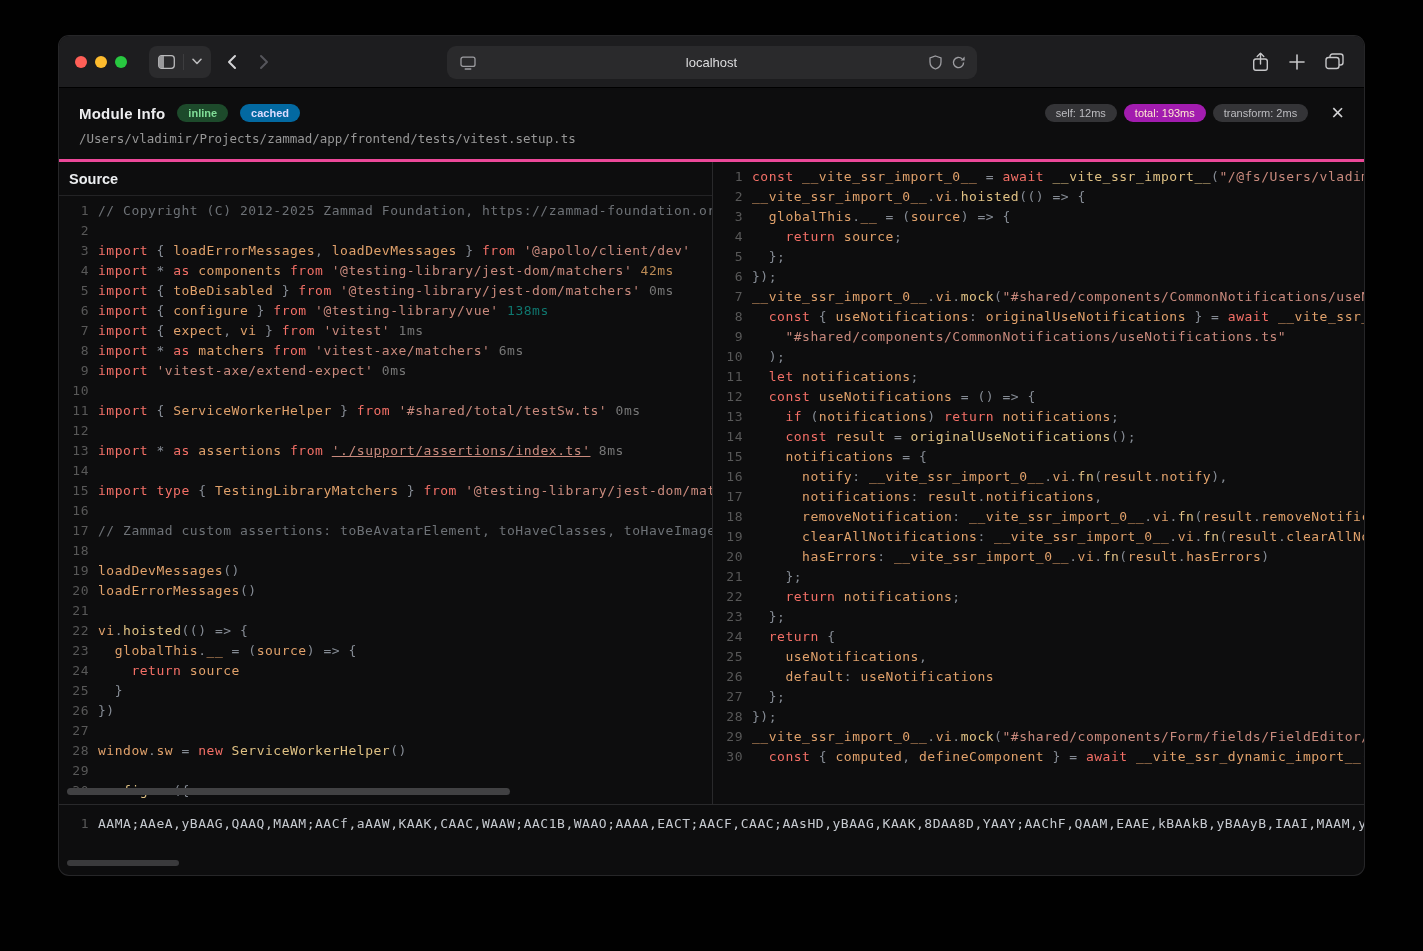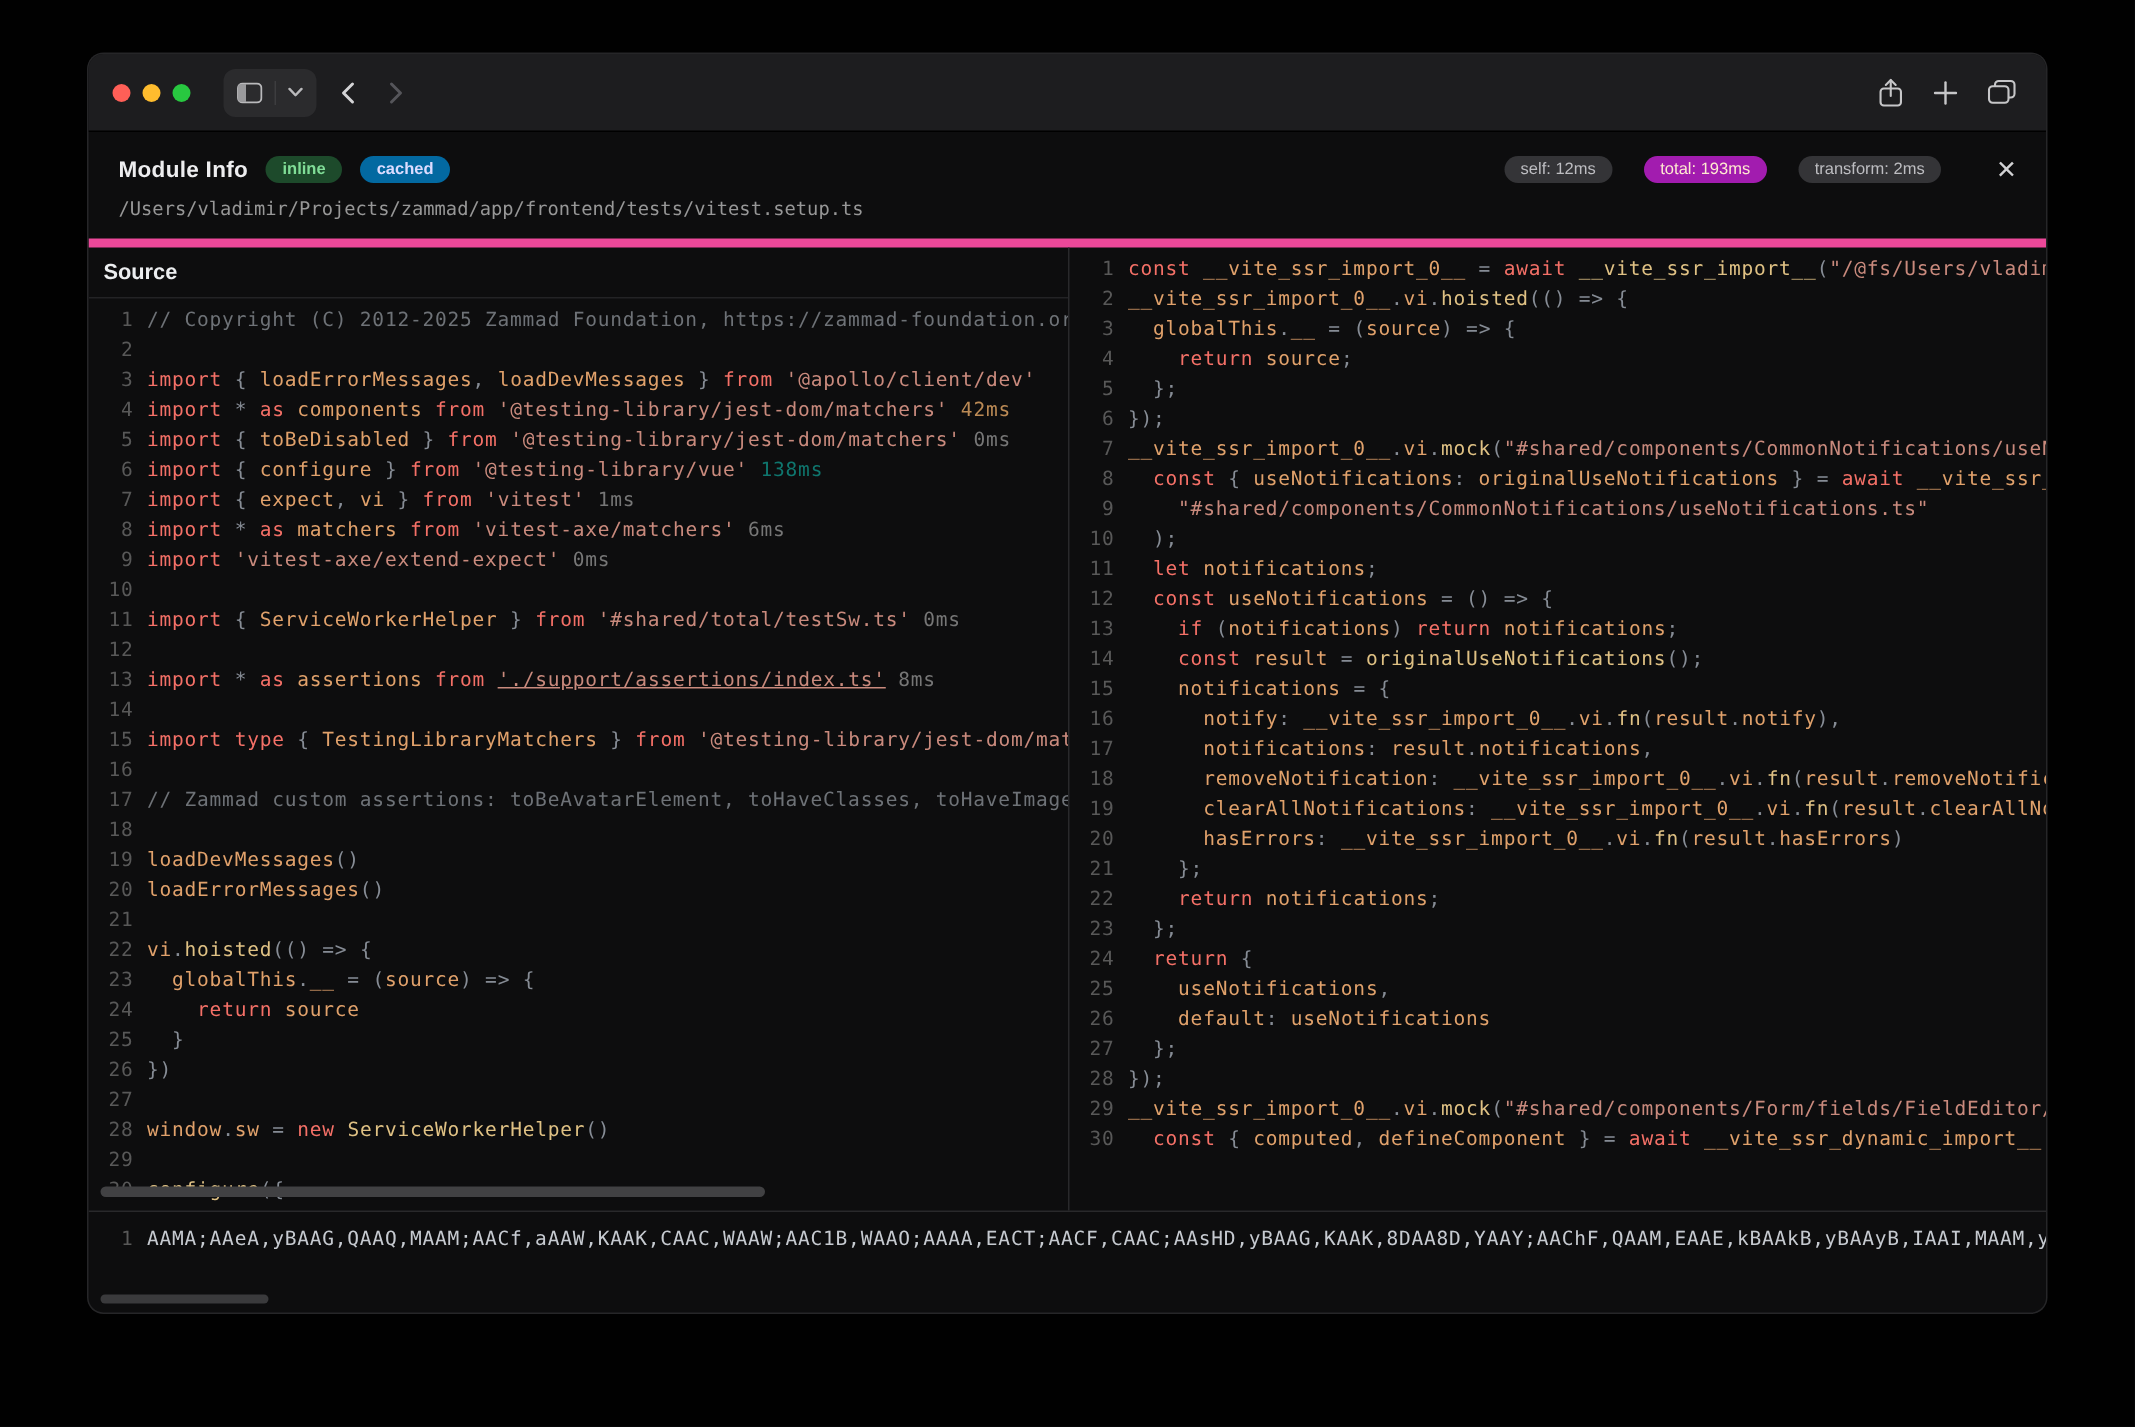--- a/index.html
+++ b/index.html
@@ -31,29 +31,29 @@
     position:absolute; left:50%; transform:translateX(-50%); top:10px;
     width:530px; height:33px; background:#2a2a2c; border-radius:9px;
     display:flex; align-items:center; padding:0 12px;
   }
   .url-text { position:absolute; left:0; right:0; text-align:center; color:#dddddf; font-size:13px; }
   .url-left { position:absolute; left:13px; top:10px; }
   .url-right { position:absolute; right:11px; top:9px; display:flex; gap:9px; align-items:center; }
   .right-icons { position:absolute; right:20px; display:flex; gap:20px; align-items:center; }
   .iconbtn { display:flex; align-items:center; justify-content:center; }
   
-  .module-header { padding:16px 20px 13px 20px; border-bottom:6px solid #ec4899; }
+  .module-header { padding:16px 20px 13px 20px; border-bottom:3px solid #ec4899; }
   .mh-row1 { display:flex; align-items:center; gap:12px; }
   .mh-title { font-size:15px; font-weight:700; color:#ededef; letter-spacing:0.2px; }
   .badge { font-size:11px; padding:3px 11px; border-radius:999px; font-weight:600; white-space:nowrap; }
   .badge.green  { background:#1d4a2b; color:#80dd97; }
   .badge.purple { background:#0369a1; color:#dcdcff; }
   .badge.gray   { background:#343437; color:#bdbdc1; font-weight:500; }
   .badge.orange { background:#a21caf; color:#ffe9d0; font-weight:500; }
-  .mh-right { margin-left:auto; display:flex; gap:21px; align-items:center; }
+  .mh-right { margin-left:auto; display:flex; gap:7px; align-items:center; }
   .close-x { font-size:22px; color:#d2d2d4; margin-left:16px; line-height:16px; cursor:default; }
   .mh-path { margin-top:9px; font-family:"DejaVu Sans Mono", monospace; font-size:12.5px; color:#979797; }
   
   .panels { display:flex; height:642px; }
   .panel { overflow:hidden; position:relative; }
   .panel.left { width:654px; border-right:1px solid #29292b; }
   .panel.right { flex:1; }
   .panel-title {
     font-size:14.5px; font-weight:700; color:#eceef0;
     padding:9px 10px 8px 10px; border-bottom:1px solid #232325;
@@ -127,20 +127,42 @@
           <polyline points="8,2 2,8 8,14" fill="none" stroke="#d4d4d6" stroke-width="2" stroke-linecap="round" stroke-linejoin="round"></polyline>
         </svg>
       </span>
       <span class="iconbtn">
         <svg width="10" height="16" viewBox="0 0 10 16">
           <polyline points="2,2 8,8 2,14" fill="none" stroke="#55555a" stroke-width="2" stroke-linecap="round" stroke-linejoin="round"></polyline>
         </svg>
       </span>
     </div>
 
+    <div class="url-bar">
+      <span class="url-left">
+        <svg width="16" height="14" viewBox="0 0 16 14">
+          <rect x="1" y="1.2" width="14" height="9.2" rx="2" fill="none" stroke="#9d9da1" stroke-width="1.3"></rect>
+          <line x1="5.2" y1="13" x2="10.8" y2="13" stroke="#9d9da1" stroke-width="1.3" stroke-linecap="round"></line>
+        </svg>
+      </span>
+      <span class="url-text">localhost</span>
+      <span class="url-right">
+        <span class="iconbtn">
+          <svg width="13" height="15" viewBox="0 0 13 15">
+            <path d="M6.5 1 L12 3 V7 C12 10.6 9.6 13 6.5 14 C3.4 13 1 10.6 1 7 V3 Z" fill="none" stroke="#9d9da1" stroke-width="1.3"></path>
+          </svg>
+        </span>
+        <span class="iconbtn">
+          <svg width="15" height="15" viewBox="0 0 15 15">
+            <path d="M12.6 7.5 a5.1 5.1 0 1 1 -1.6 -3.7" fill="none" stroke="#9d9da1" stroke-width="1.4"></path>
+            <polygon points="13.6,1.4 13.6,5.4 9.6,5.4" fill="#9d9da1"></polygon>
+          </svg>
+        </span>
+      </span>
+    </div>
 
     <div class="right-icons">
       <span class="iconbtn">
         <svg width="17" height="20" viewBox="0 0 17 20">
           <rect x="1.7" y="7" width="13.6" height="11.3" rx="2.2" fill="none" stroke="#c6c6c8" stroke-width="1.4"></rect>
           <line x1="8.5" y1="1.6" x2="8.5" y2="12" stroke="#c6c6c8" stroke-width="1.4" stroke-linecap="round"></line>
           <polyline points="5.2,4.6 8.5,1.3 11.8,4.6" fill="none" stroke="#c6c6c8" stroke-width="1.4" stroke-linecap="round" stroke-linejoin="round"></polyline>
         </svg>
       </span>
       <span class="iconbtn">

